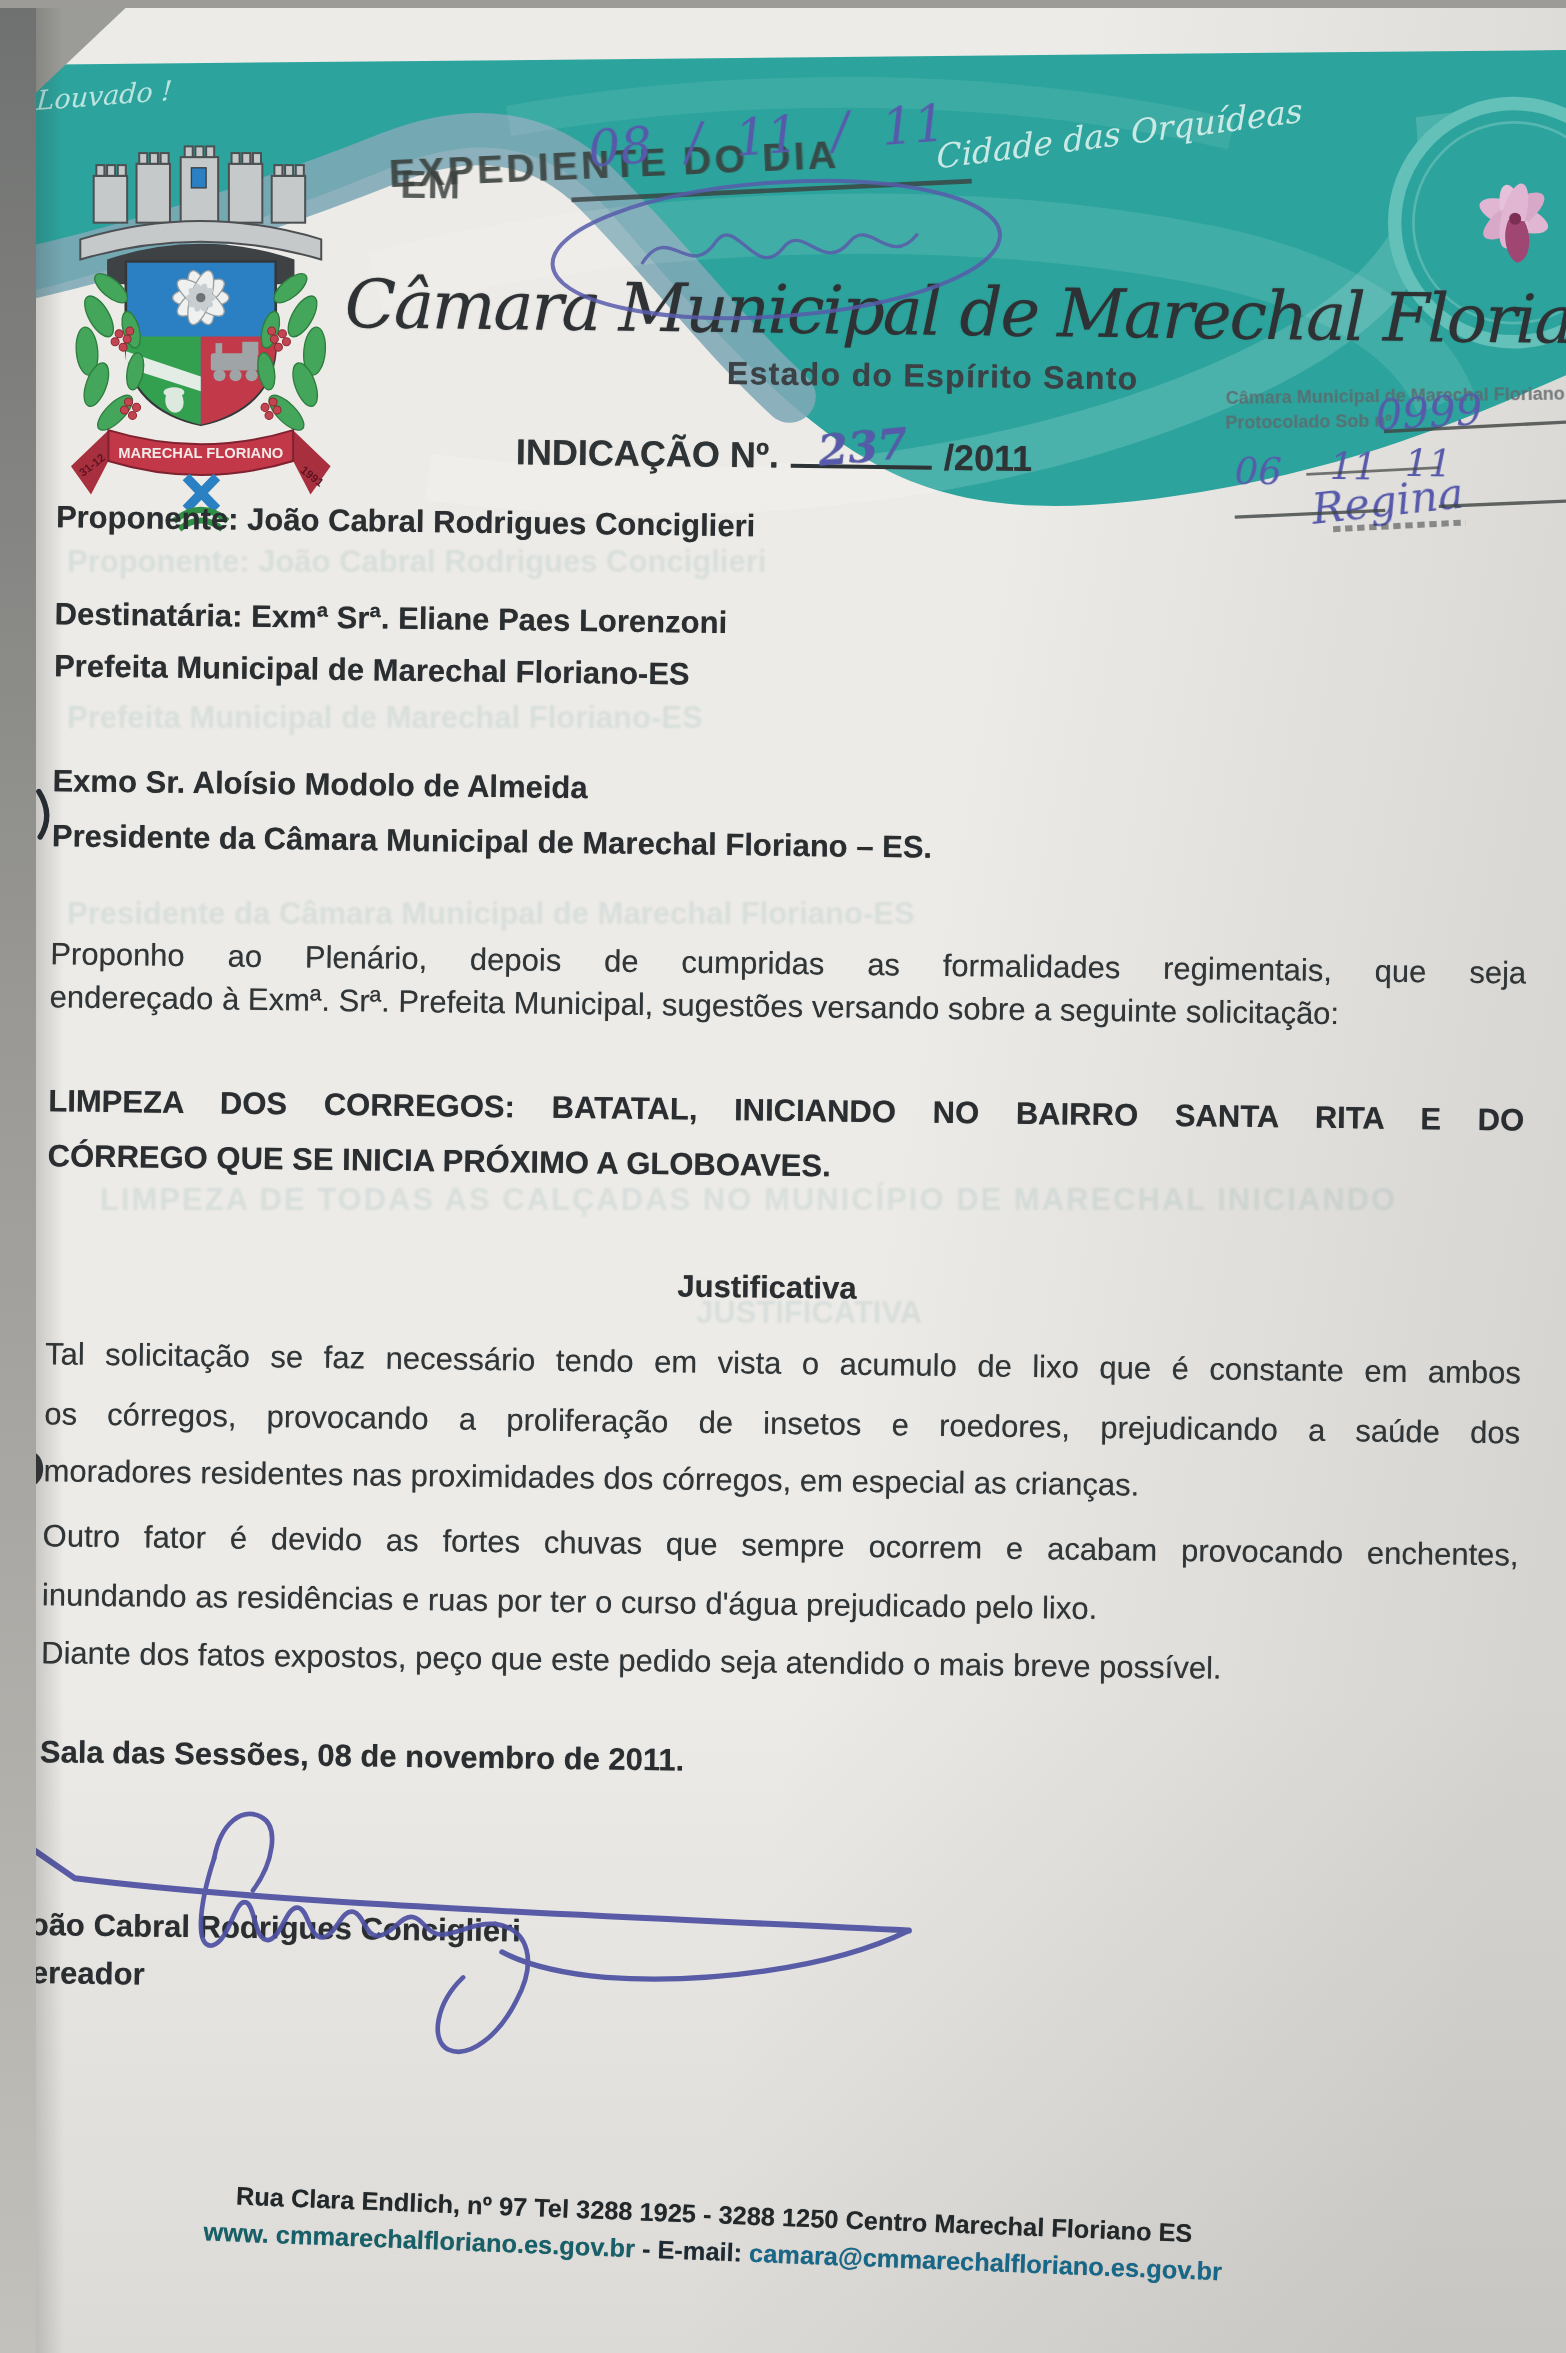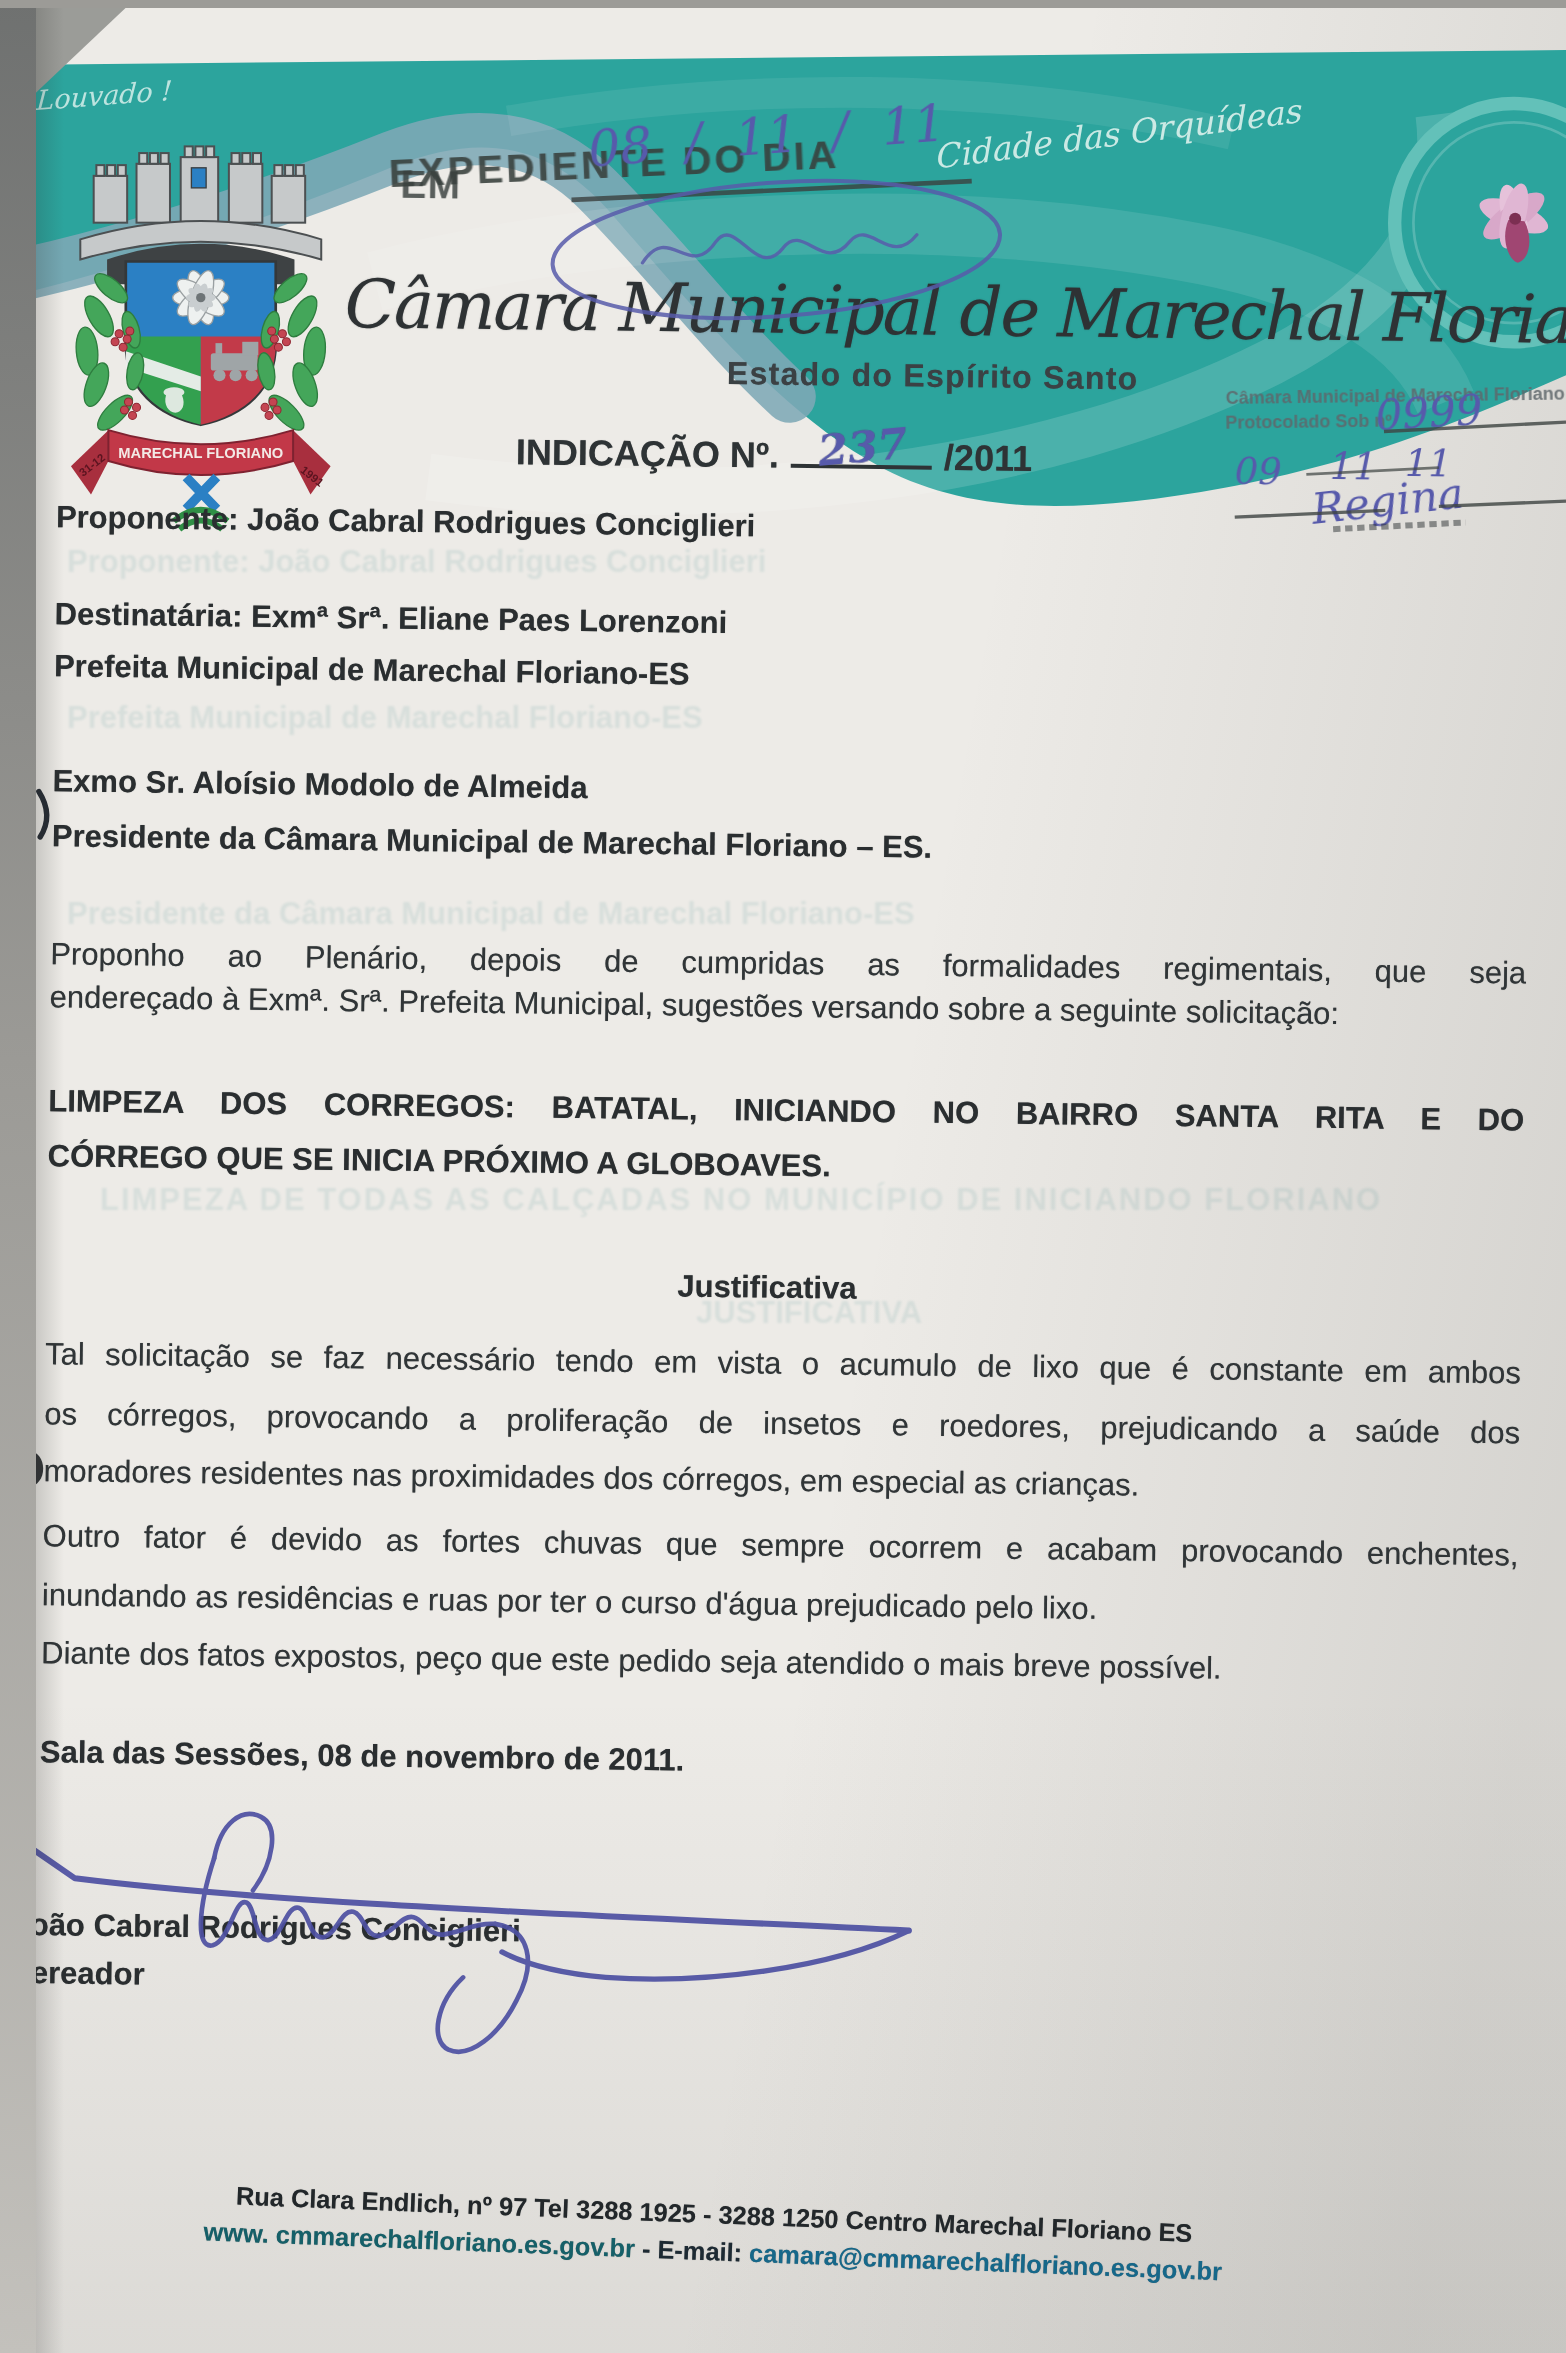--- a/index.html
+++ b/index.html
@@ -164,21 +164,21 @@
       <text x="348" y="532" transform="rotate(38 348 532)" font-family="Liberation Sans, sans-serif" font-size="17" font-weight="bold" fill="#5c1420">1991</text>
       <path d="M 178 540 L 224 588 M 224 540 L 178 588" stroke="#2b80c4" stroke-width="14"></path>
       <path d="M 160 606 Q 200 572 240 606 M 168 618 Q 200 592 232 618" stroke="#2f8f45" stroke-width="9" fill="none"></path>
     </g>
   </svg>
 
   <div class="lyr" style="z-index:6;">
     <div class="ghost" style="left:67px;top:546px;">Proponente: João Cabral Rodrigues Conciglieri</div>
     <div class="ghost" style="left:67px;top:702px;">Prefeita Municipal de Marechal Floriano-ES</div>
     <div class="ghost" style="left:67px;top:898px;">Presidente da Câmara Municipal de Marechal Floriano-ES</div>
-    <div class="ghost" style="left:100px;top:1184px;letter-spacing:2px;">LIMPEZA DE TODAS AS CALÇADAS NO MUNICÍPIO DE INICIANDO FLORIANO</div>
+    <div class="ghost" style="left:100px;top:1184px;letter-spacing:2px;">LIMPEZA DE TODAS AS CALÇADAS NO MUNICÍPIO DE MARECHAL INICIANDO</div>
     <div class="ghost" style="left:696px;top:1297px;">JUSTIFICATIVA</div>
   </div>
 
   <div class="tilt" style="z-index:10;">
 
     <div class="scr" style="position:absolute;left:37px;top:79px;font-size:27px;color:rgba(226,244,240,.8);transform:rotate(-5deg) skewX(-8deg);">Louvado !</div>
 
     <div class="stamp" style="left:390px;top:135px;font-size:39px;transform:rotate(-3.2deg);text-shadow:1.3px 0 rgba(56,64,61,.35);">EXPEDIENTE DO DIA</div>
 
     <div class="scr" style="position:absolute;left:936px;top:100px;font-size:33px;color:rgba(224,242,238,.88);transform:rotate(-8deg) skewX(-6deg);">Cidade das Orquídeas</div>
@@ -186,21 +186,21 @@
     <div class="stamp" style="left:402px;top:158px;font-size:39px;letter-spacing:1.3px;">EM</div>
     <div class="hand" style="left:589px;top:98px;font-size:50px;word-spacing:17.4px;transform:rotate(-5deg);">08 / 11 / 11</div>
 
     <div class="scr" style="position:absolute;left:348px;top:261px;font-size:67px;letter-spacing:-2px;color:#2e3234;text-shadow:0 0 1.3px rgba(46,50,52,.5);">Câmara Municipal de Marechal Floriano</div>
 
     <div style="position:absolute;left:731px;top:348px;font:700 32px/1 'Liberation Sans',sans-serif;letter-spacing:1.3px;color:#3b4144;text-shadow:0 0 0.7px rgba(59,65,68,.6);">Estado do Espírito Santo</div>
 
     <div class="smallstamp" style="left:1230px;top:367px;transform:rotate(-1.5deg);">Câmara Municipal de Marechal Floriano</div>
     <div class="smallstamp" style="left:1230px;top:394px;transform:rotate(-1.5deg);">Protocolado Sob nº</div>
     <div class="hand" style="left:1380px;top:370px;font-size:42px;transform:rotate(-4deg);">0999</div>
-    <div class="hand" style="left:1240px;top:434px;font-size:37px;">09</div>
+    <div class="hand" style="left:1240px;top:434px;font-size:37px;">06</div>
     <div class="hand" style="left:1335px;top:428px;font-size:37px;">11</div>
     <div class="hand" style="left:1410px;top:424px;font-size:37px;">11</div>
     <div class="hand" style="left:1317px;top:458px;font-size:43px;transform:rotate(-7deg);filter:blur(0.5px);">Regina</div>
 
     <div style="position:absolute;left:521px;top:428px;font:700 36px/1 'Liberation Sans',sans-serif;color:#2e3335;text-shadow:0 0 0.7px rgba(46,51,53,.6);white-space:nowrap;">
       <span>INDICAÇÃO Nº.</span><span style="display:inline-block;width:141px;border-bottom:4px solid #2e3335;position:relative;margin:0 12px;vertical-align:baseline;"><span class="hand" style="position:absolute;left:27px;top:-39px;font-size:43px;transform:rotate(-6deg);">237</span></span><span>/2011</span>
     </div>
 
     <div class="ln" style="left:62px;top:499px;">Proponente: João Cabral Rodrigues Conciglieri</div>
 

